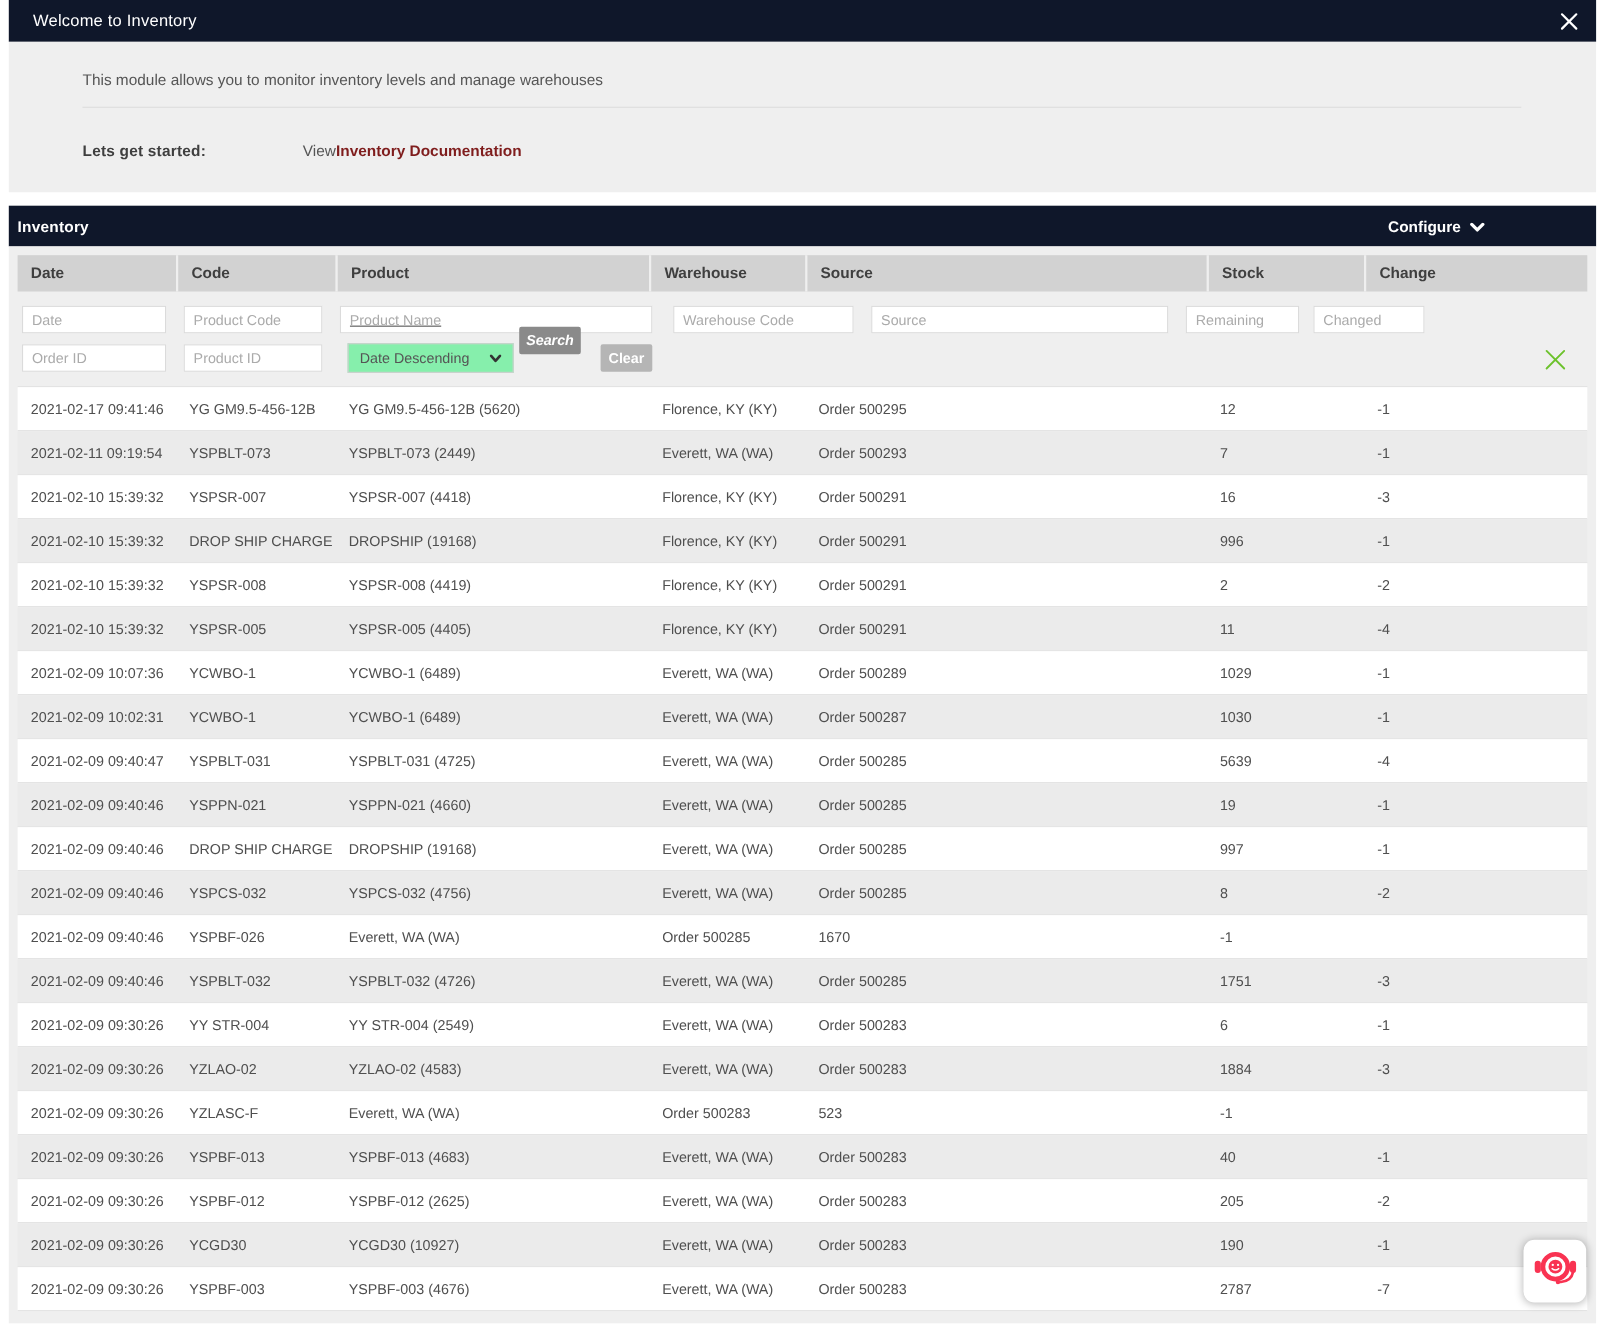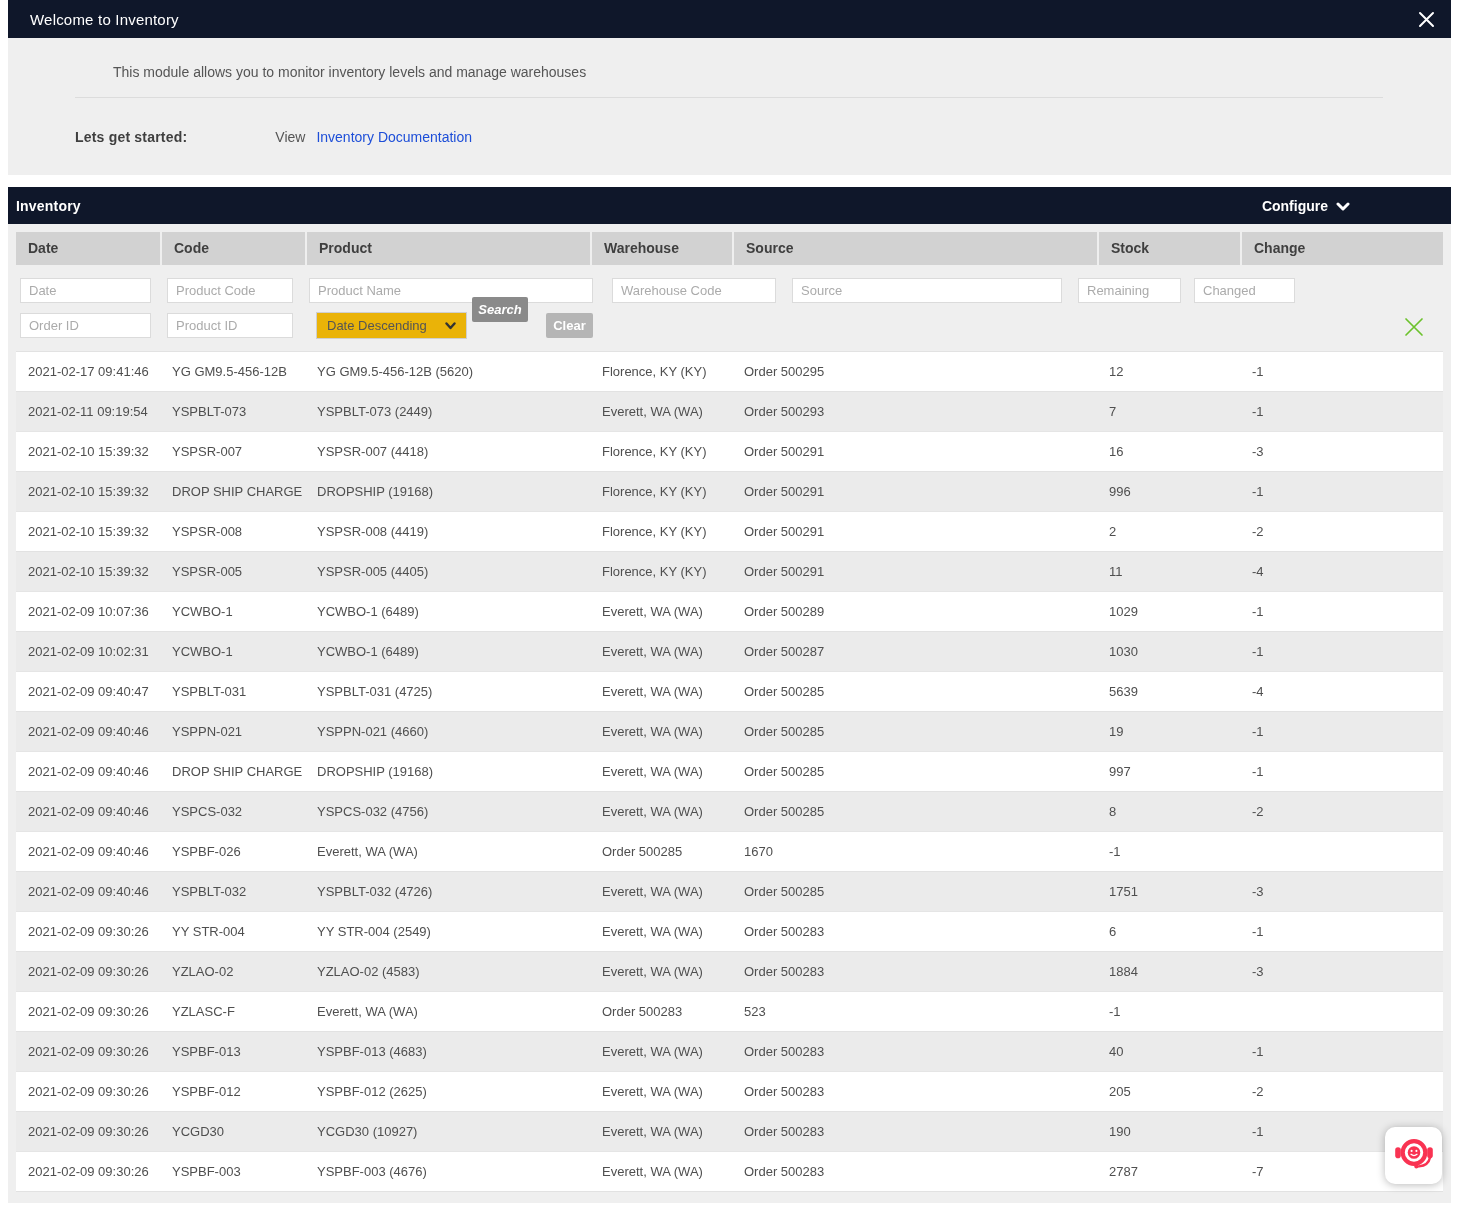--- a/index.html
+++ b/index.html
@@ -9,26 +9,26 @@
 
   .panel { margin:0 8px; }
 
   
   .green-bar { background:#0f172a; color:#fff; display:flex; align-items:center; }
   .welcome-bar { height:38px; padding:0 14px 0 22px; font-size:15px; }
   .welcome-bar .bar-title { flex:1; font-weight:400; letter-spacing:.2px; }
   .close-btn { width:22px; height:22px; display:flex; align-items:center; justify-content:center; cursor:pointer; }
 
   .welcome-body { background:#EFEFEF; height:137px; padding:26px 68px 0 67px; }
-  .welcome-desc { font-size:14px; color:#555555;margin-left:38px; }
+  .welcome-desc { font-size:14px; color:#555555; }
   .divider { border:none; border-top:1px solid #DCDCDC; margin-top:17px; }
   .started-row { margin-top:31px; display:flex; align-items:baseline; font-size:14px; }
   .started-label { font-weight:700; color:#3F3F3F; letter-spacing:.2px; }
   .doc-wrap { margin-left:88px; color:#555555; }
-  .doc-link { font-weight:400; color:#1d4ed8; cursor:pointer; text-decoration:none; margin-left:11px; }
+  .doc-link { font-weight:700; color:#7f1d1d; cursor:pointer; text-decoration:none; margin-left:0; }
 
   .gap { height:12px; background:#ffffff; }
 
   .inv-bar { height:37px; padding:0 0 0 8px; font-size:14px; }
   .inv-bar .bar-title { font-weight:700; letter-spacing:.2px; }
   .configure { margin-left:auto; margin-right:101px; display:flex; align-items:center; gap:8px;
                font-weight:700; cursor:pointer; }
 
   .inv-body { background:#EFEFEF; padding:8px 8px 0 8px; height:979px; }
 
@@ -37,21 +37,21 @@
   .th { background:#D2D2D2; color:#3F3F3F; font-weight:700; font-size:14px;
         line-height:33px; padding-left:12px; border-left:2px solid #EFEFEF; overflow:hidden; }
   .th:first-child { border-left:none; }
 
   
   .filters { position:relative; height:86px; }
   .f-input { position:absolute; height:25px; border:1px solid #DBDBDB; background:#fff;
              font-size:13px; color:#555; padding:0 8px; outline:none;
              font-family:"Liberation Sans", sans-serif; }
   .f-input::placeholder { color:#ABABAB; opacity:1; }
-  .fake-select { position:absolute; height:27px; border:1px solid #CFCFCF; background:#eab308;
+  .fake-select { position:absolute; height:27px; border:1px solid #CFCFCF; background:#86efac;
                  display:flex; align-items:center; padding:0 10px; font-size:13px; color:#555;
                  cursor:pointer; justify-content:space-between; }
   .btn { position:absolute; height:25px; border:none; color:#fff; font-weight:700; font-size:13px;
          border-radius:2px; cursor:pointer; font-family:"Liberation Sans", sans-serif; }
   .btn-search { background:#8A8A8A; width:56px; }
   .btn-clear  { background:#B5B5B5; width:47px; }
   .filter-x { position:absolute; left:1387px; top:51px; width:22px; height:22px; cursor:pointer; }
 
   
   .rows { border-top:1px solid #E2E2E2; }
@@ -115,21 +115,21 @@
         <div class="th">Product</div>
         <div class="th">Warehouse</div>
         <div class="th">Source</div>
         <div class="th">Stock</div>
         <div class="th">Change</div>
       </div>
 
       <div class="filters">
         <input class="f-input" style="left: 4px; top: 13px; width: 131px;" placeholder="Date">
         <input class="f-input" style="left: 151px; top: 13px; width: 126px;" placeholder="Product Code">
-        <input class="f-input" style="left: 293px; top: 13px; width: 284px;" placeholder="Product Name">
+        <input class="f-input" style="left: 293px; top: 13px; width: 284px; text-decoration: underline;" placeholder="Product Name">
         <input class="f-input" style="left: 596px; top: 13px; width: 164px;" placeholder="Warehouse Code">
         <input class="f-input" style="left: 776px; top: 13px; width: 270px;" placeholder="Source">
         <input class="f-input" style="left: 1062px; top: 13px; width: 103px;" placeholder="Remaining">
         <input class="f-input" style="left: 1178px; top: 13px; width: 101px;" placeholder="Changed">
 
         <input class="f-input" style="left: 4px; top: 48px; width: 131px;" placeholder="Order ID">
         <input class="f-input" style="left: 151px; top: 48px; width: 126px;" placeholder="Product ID">
 
         <div class="fake-select" style="left:300px; top:47px; width:151px;">
           <span>Date Descending</span>

